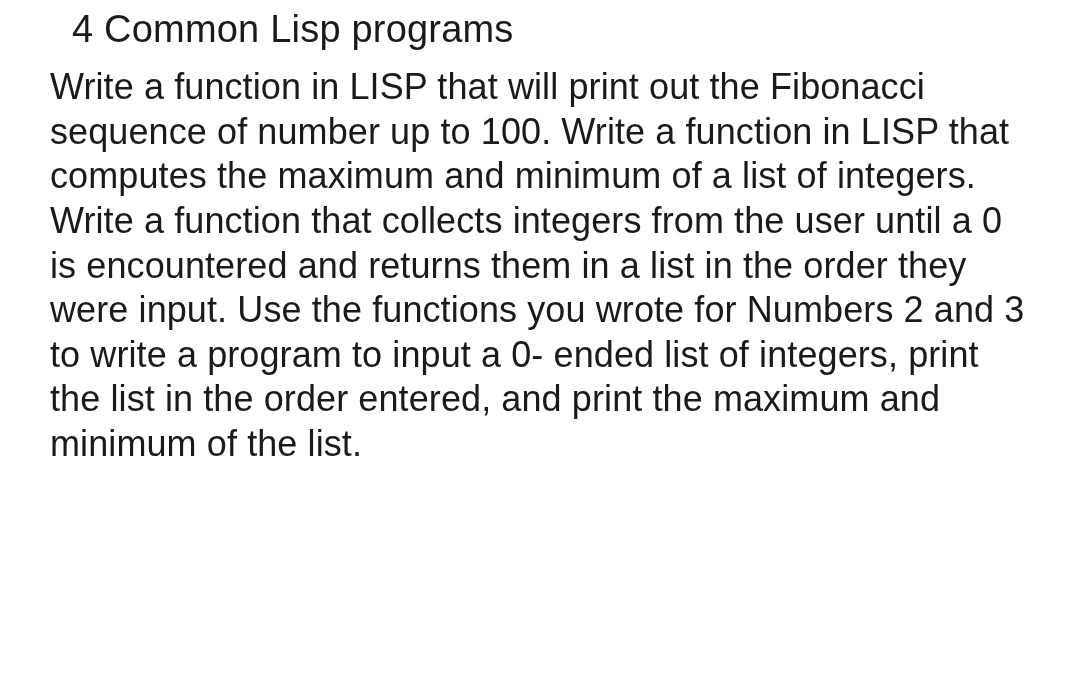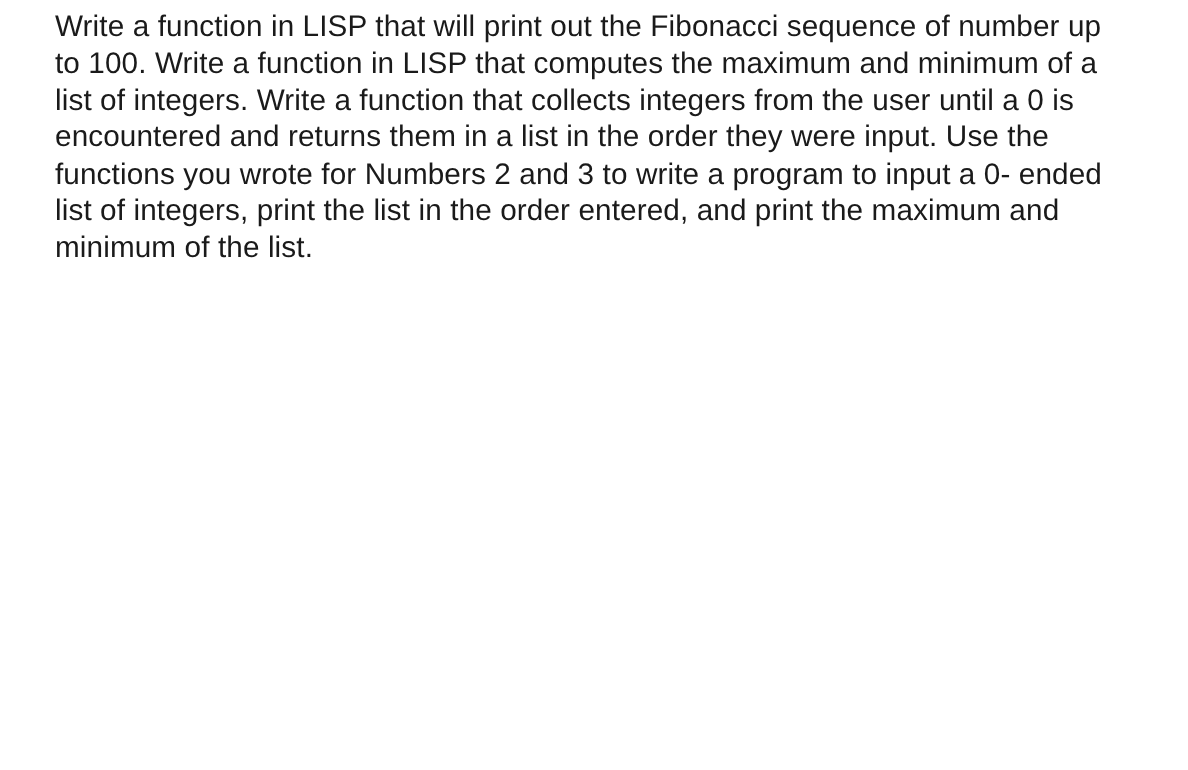--- a/index.html
+++ b/index.html
@@ -19,24 +19,25 @@
       padding: 8px 50px 0 50px;
     }
     .title {
       font-size: 38px;
       font-weight: 400;
       margin-left: 22px;
       margin-bottom: 14px;
       letter-spacing: 0.2px;
     }
     .body-text {
-      font-size: 27px;
+      font-size: 36px;
       font-weight: 400;
       line-height: 1.24;
       letter-spacing: 0.1px;
     }
   </style>
 </head>
 <body>
 
 <div class="container">
+  <div class="title">4 Common Lisp programs</div>
   <div class="body-text">Write a function in LISP that will print out the Fibonacci sequence of number up to 100. Write a function in LISP that computes the maximum and minimum of a list of integers. Write a function that collects integers from the user until a 0 is encountered and returns them in a list in the order they were input. Use the functions you wrote for Numbers 2 and 3 to write a program to input a 0- ended list of integers, print the list in the order entered, and print the maximum and minimum of the list.</div>
 </div>
 
 </body></html>

